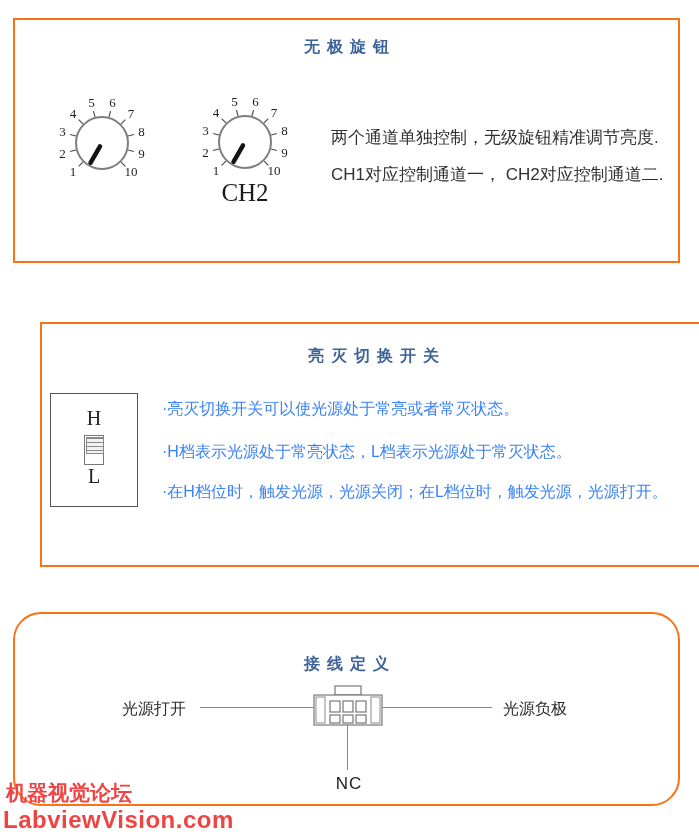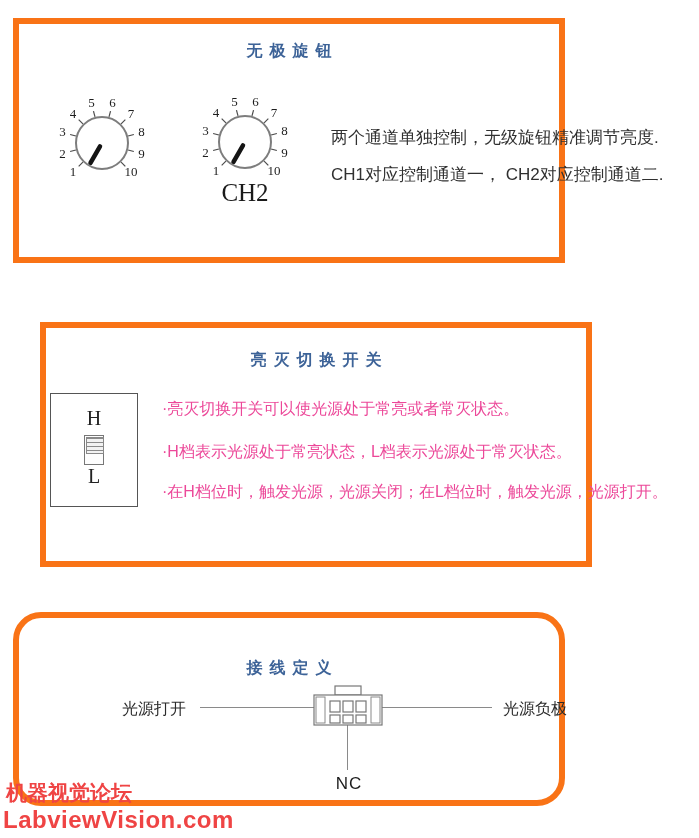--- a/index.html
+++ b/index.html
@@ -1,23 +1,23 @@
 <!DOCTYPE html>
 <html><head>
 <meta charset="utf-8">
 <style>
   html,body{margin:0;padding:0;background:#ffffff;}
   #page{position:relative;width:699px;height:838px;background:#ffffff;overflow:hidden;
         font-family:"Liberation Sans", sans-serif;color:#2e2e2e;}
-  .panel{position:absolute;left:13px;width:552px;background:#ffffff;
-         border:6px solid #f97316;box-sizing:border-box;}
+  .panel{position:absolute;left:13px;width:667px;background:#ffffff;
+         border:2px solid #f97316;box-sizing:border-box;}
   .panel-title{position:absolute;left:0;width:100%;text-align:center;
                color:#3d6398;font-size:16px;font-weight:600;letter-spacing:7px;text-indent:7px;}
   .desc-line{position:absolute;font-size:17px;color:#303030;white-space:nowrap;}
-  .bullet-line{position:absolute;font-size:16px;color:#ec4899;white-space:nowrap;}
+  .bullet-line{position:absolute;font-size:16px;color:#3b82f6;white-space:nowrap;}
   .knob-label{position:absolute;width:104px;text-align:center;
               font-family:"Liberation Serif", serif;font-size:25px;color:#1a1a1a;}
   svg.knob{position:absolute;width:104px;height:104px;}
   
   .switch-box{position:absolute;left:50px;top:393px;width:88px;height:114px;
               border:1.5px solid #555;box-sizing:border-box;background:#fff;}
   .switch-col{position:absolute;left:0;top:0;width:100%;height:100%;}
   .hl-label{position:absolute;width:100%;text-align:center;
             font-family:"Liberation Serif", serif;font-size:20px;color:#222;}
   .slider-outer{position:absolute;left:50%;margin-left:-10px;top:41px;width:20px;height:30px;

